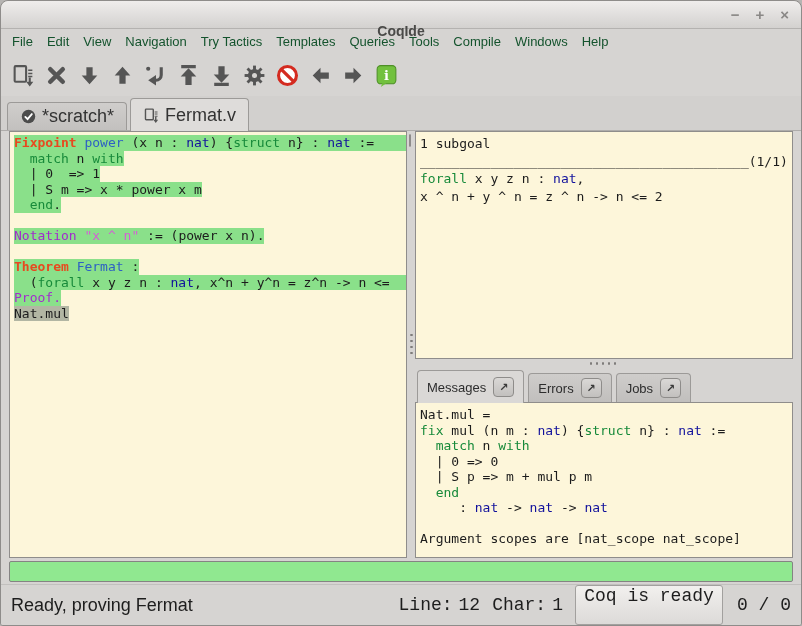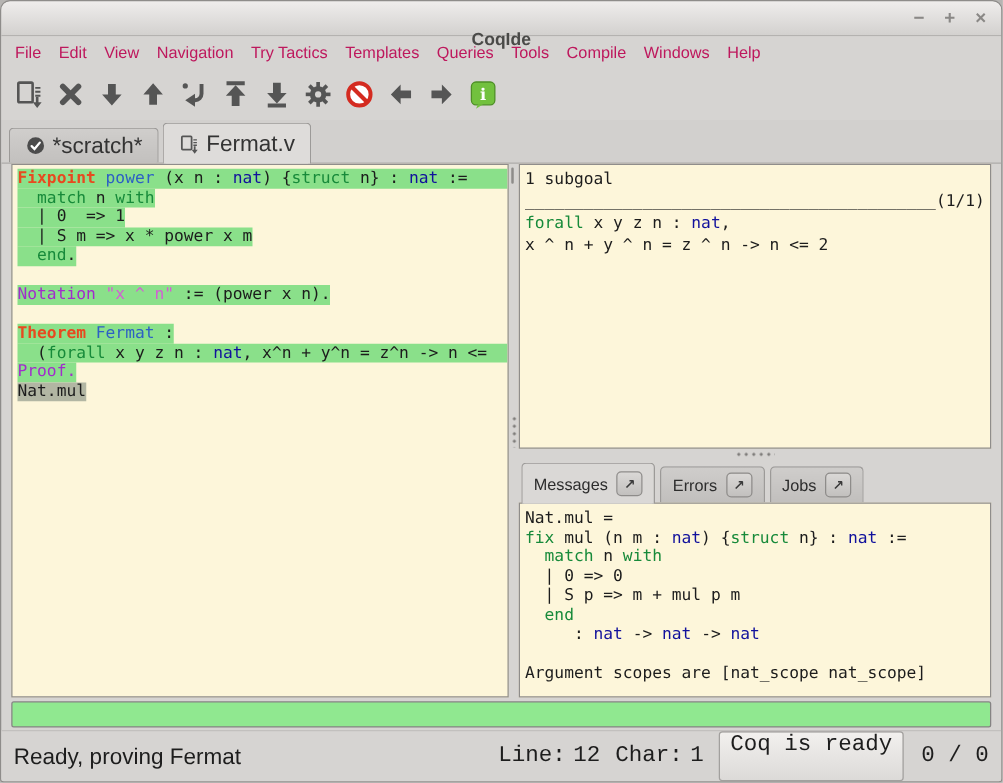--- a/index.html
+++ b/index.html
@@ -21,21 +21,21 @@
     border-radius:7px 7px 0 0;
   }
   .title{
     position:absolute;left:0;right:0;top:22px;text-align:center;
     font-size:14px;font-weight:bold;color:#4a4a48;
   }
   .win-controls{position:absolute;right:12px;top:4px;display:flex;gap:16px;}
   .win-btn{font-size:15px;font-weight:bold;color:#8a8886;line-height:20px;cursor:default;}
   
   .menubar{height:25px;flex:0 0 25px;display:flex;align-items:center;padding-left:4px;background:#d6d4d2;}
-  .menu-item{font-size:13px;color:#be185d;padding:2px 7px;}
+  .menu-item{font-size:13px;color:#14532d;padding:2px 7px;}
   
   .toolbar{height:42px;flex:0 0 42px;display:flex;align-items:center;padding-left:6px;background:#d6d4d2;}
   .tb-btn{width:33px;height:34px;display:flex;align-items:center;justify-content:center;}
   .tb-ic svg{width:25px;height:25px;display:block;}
   
   .tabbar{height:35px;flex:0 0 35px;display:flex;align-items:flex-end;padding-left:6px;background:#d2d0ce;border-bottom:1px solid #aeacaa;}
   .tab{
     display:flex;align-items:center;gap:5px;
     height:28px;padding:0 12px;margin-right:3px;
     border:1px solid #9c9a98;border-bottom:none;border-radius:4px 4px 0 0;

